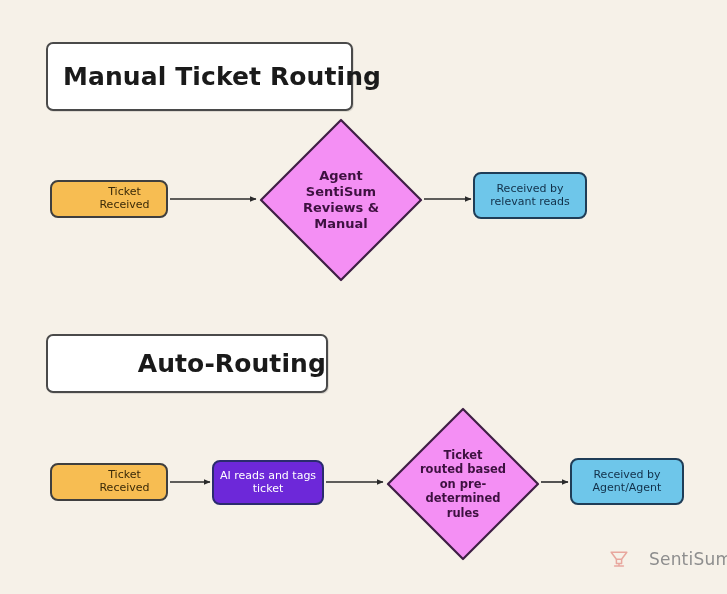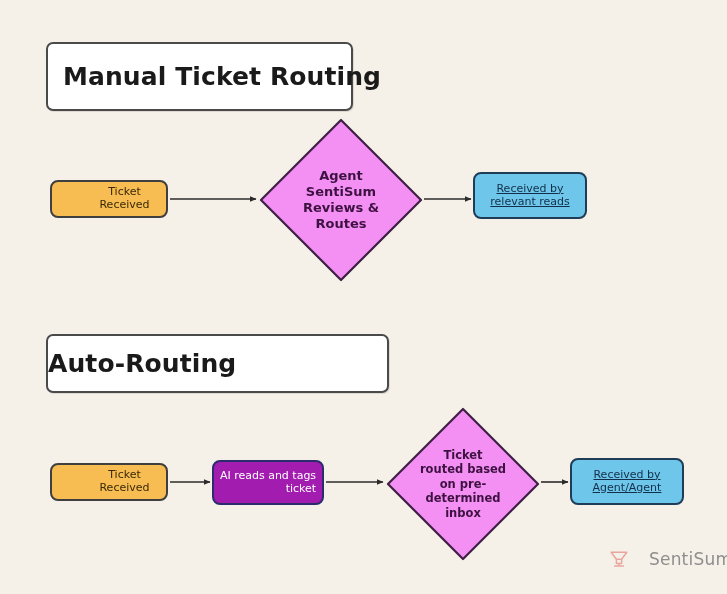--- a/index.html
+++ b/index.html
@@ -42,22 +42,22 @@
     white-space: nowrap;
   }
   #plate-manual {
     left: 46px;  top: 42px;
     width: 307px; height: 69px;
     padding-left: 15px;
     justify-content: flex-start;
   }
   #plate-auto {
     left: 46px;  top: 334px;
-    width: 343px; height: 59px;
-    justify-content: flex-start;
+    width: 282px; height: 59px;
+    justify-content: flex-end;
   }
 
   
   .node-box {
     position: absolute;
     box-sizing: border-box;
     border-radius: 8px;
     display: flex;
     align-items: center;
     justify-content: center;
@@ -73,28 +73,26 @@
     border: 2px solid #3f3f3f;
     color: #3a2a08;
     font-weight: normal;
     padding-left: 36px;
   }
   .box-cyan {
     background: #6ec6ea;
     border: 2px solid #1f3d57;
     color: #123049;
     font-weight: normal;
-    text-decoration: underline;
   }
   .box-indigo {
-    background: #a21caf;
+    background: #6d28d9;
     border: 2px solid #2b2b6e;
     color: #ffffff;
     font-weight: normal;
-    text-align: right;
   }
 
   
   #n1-start   { left: 50px;  top: 180px; width: 118px; height: 38px; }
   #n1-end     { left: 473px; top: 172px; width: 114px; height: 47px; }
 
   
   #n2-start   { left: 50px;  top: 463px; width: 118px; height: 38px; }
   #n2-ai      { left: 212px; top: 460px; width: 112px; height: 45px; }
   #n2-end     { left: 570px; top: 458px; width: 114px; height: 47px; }
@@ -185,21 +183,21 @@
 
   <div class="diamond-wrap" id="d1">
     <svg width="166" height="166" viewBox="0 0 166 166" xmlns="http://www.w3.org/2000/svg">
       <polygon points="83,3 163,83 83,163 3,83" fill="#f48ff4" stroke="#3f1f45" stroke-width="2.2" stroke-linejoin="round"></polygon>
     </svg>
     <div class="diamond-label">
       <div class="inner">
         <div>Agent</div>
         <div>SentiSum</div>
         <div>Reviews &amp;</div>
-        <div>Routes</div>
+        <div>Manual</div>
       </div>
     </div>
   </div>
 
   <div class="node-box box-cyan" id="n1-end">
     <span>
       <span class="node-text">Received by</span>
       <span class="node-text">relevant reads</span>
     </span>
   </div>
@@ -222,21 +220,21 @@
   <div class="diamond-wrap" id="d2">
     <svg width="156" height="156" viewBox="0 0 156 156" xmlns="http://www.w3.org/2000/svg">
       <polygon points="78,3 153,78 78,153 3,78" fill="#f48ff4" stroke="#3f1f45" stroke-width="2.2" stroke-linejoin="round"></polygon>
     </svg>
     <div class="diamond-label">
       <div class="inner">
         <div>Ticket</div>
         <div>routed based</div>
         <div>on pre-</div>
         <div>determined</div>
-        <div>inbox</div>
+        <div>rules</div>
       </div>
     </div>
   </div>
 
   <div class="node-box box-cyan" id="n2-end">
     <span>
       <span class="node-text">Received by</span>
       <span class="node-text">Agent/Agent</span>
     </span>
   </div>

